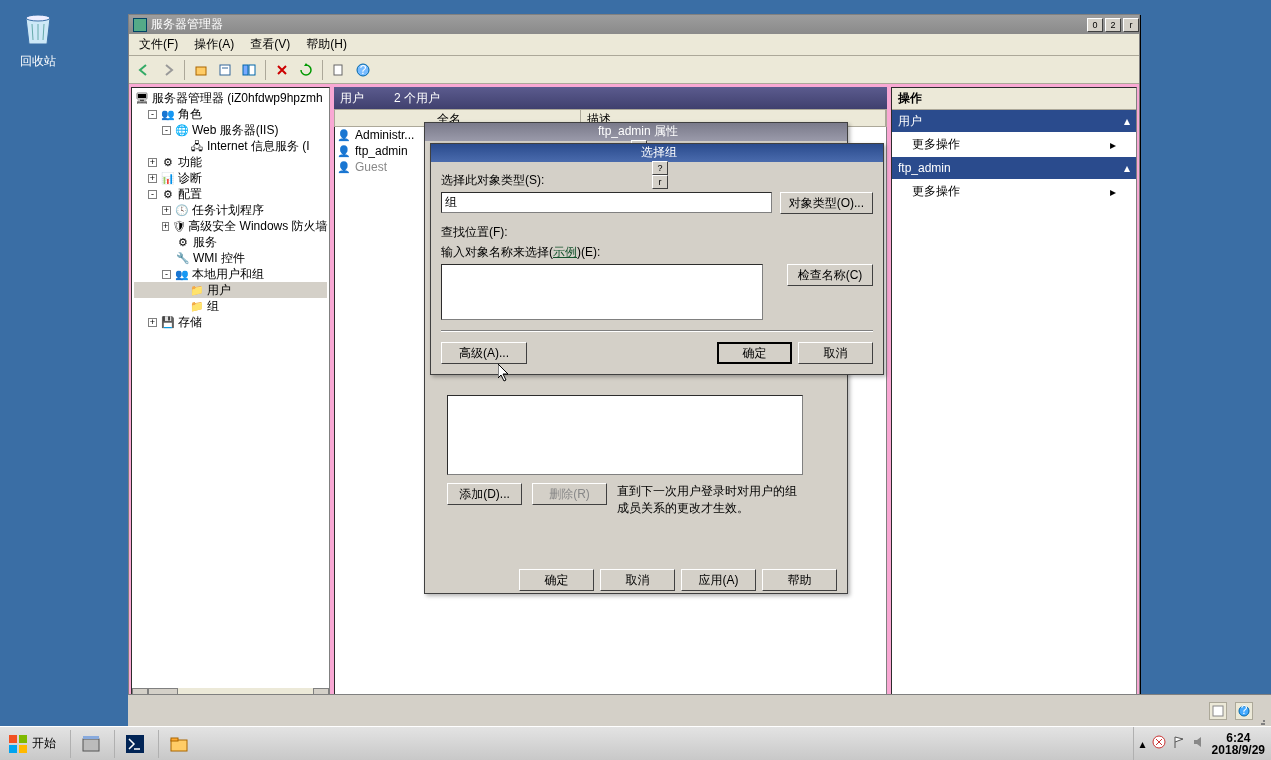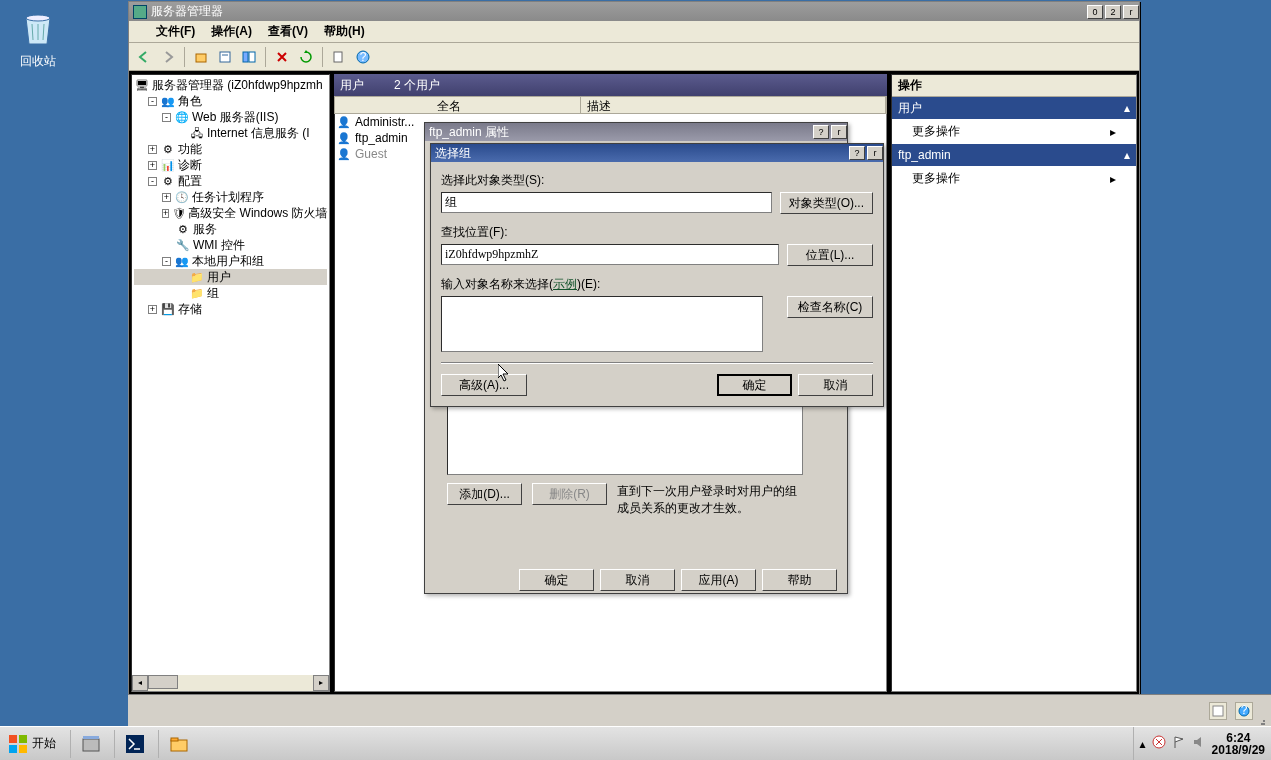--- a/index.html
+++ b/index.html
@@ -3,26 +3,26 @@
 <meta charset="utf-8">
 <style>
 * { margin: 0; padding: 0; box-sizing: border-box; font-family: "Microsoft YaHei", SimSun, Tahoma, sans-serif; font-size: 12px; }
 body { background: #3a6ea5; width: 1271px; height: 760px; overflow: hidden; position: relative; }
 
 
 .desktop-icon { position: absolute; top: 8px; left: 14px; width: 48px; text-align: center; color: #fff; }
 .desktop-icon .bin-svg { width: 40px; height: 40px; margin: 0 auto 2px; }
 
 
-.main-window { position: absolute; left: 128px; top: 1px; width: 1012px; height: 694px; background: #000000; border: 1px solid #808080; box-shadow: 1px 1px 0 #000; }
+.main-window { position: absolute; left: 128px; top: 14px; width: 1012px; height: 694px; background: #f9a8d4; border: 1px solid #808080; box-shadow: 1px 1px 0 #000; }
 .titlebar { height: 19px; background: linear-gradient(#9d9d9d,#8a8a8a); color: #fff; display: flex; align-items: center; padding-left: 4px; }
 .titlebar .t-icon { width: 14px; height: 14px; margin-right: 4px; background:#5a8; border:1px solid #046; }
 .titlebar .spacer { flex: 1; }
 .win-btn { width: 16px; height: 14px; background: #d4d0c8; border: 1px solid #fff; border-right-color:#404040; border-bottom-color:#404040; margin-left: 2px; font-size: 9px; line-height: 12px; text-align: center; font-family: Marlett, sans-serif; color:#000;}
-.menubar { height: 22px; background: #ece9d8; border-bottom: 1px solid #aca899; display: flex; align-items: center; padding-left: 19px; gap: 0; font-weight: bold; }
+.menubar { height: 22px; background: #ece9d8; border-bottom: 1px solid #aca899; display: flex; align-items: center; padding-left: 2px; gap: 0; }
 .menubar span { padding: 2px 8px; cursor: default; }
 .toolbar { height: 28px; background: #ece9d8; border-bottom: 1px solid #aca899; display: flex; align-items: center; padding-left: 4px; gap: 2px; }
 .tbtn { width: 22px; height: 22px; display: flex; align-items: center; justify-content: center; border:1px solid transparent; }
 .tsep { width: 1px; height: 20px; background: #aca899; margin: 0 3px; }
 
 .client { position: absolute; left: 0; top: 70px; right: 0; bottom: 0; display: flex; }
 
 
 .tree-pane { width: 199px; background: #fff; border: 1px inset #808080; margin: 2px; position: relative; overflow:hidden;}
 .tree { padding: 2px; line-height: 16px; }
@@ -49,21 +49,21 @@
 .uicon{width:14px;height:14px;display:inline-flex;align-items:center;justify-content:center;font-size:11px;}
 
 
 .actions-pane { width: 246px; background: #fff; border: 1px inset #808080; margin: 2px; }
 .ap-title { height: 22px; background: #ece9d8; border-bottom: 1px solid #aca899; padding: 2px 6px; font-weight: bold; }
 .ap-section { height: 22px; background: #2a4b8d; color: #fff; padding: 2px 6px; display: flex; align-items: center; justify-content: space-between; }
 .ap-item { padding: 4px 20px; display: flex; justify-content: space-between; align-items: center; }
 
 
 .dialog { position: absolute; background: #d4d0c8; border: 1px solid #404040; box-shadow: 2px 2px 4px rgba(0,0,0,0.3); }
-.dlg-title { height: 18px; background: linear-gradient(#2a4b8d,#4a6bad); color: #fff; display: flex; align-items: center; padding-left: 4px; font-family: SimSun; }
+.dlg-title { height: 18px; background: linear-gradient(#2a4b8d,#4a6bad); color: #fff; display: flex; align-items: center; padding-left: 4px; font-family: SimSun; flex-direction: column; }
 .dlg-title.inactive { background: linear-gradient(#7a7a8a,#9a9aaa); }
 .dlg-title .spacer { flex: 1; }
 .dlg-body { padding: 10px; }
 .dlg-label { margin-bottom: 3px; }
 .dlg-input { width: 100%; height: 21px; background: #fff; border: 1px inset #808080; padding: 1px 3px; font-family: SimSun; }
 .dlg-input.ro{background:#d4d0c8;background:#fff;}
 .btn { height: 22px; background: #d4d0c8; border: 1px solid #404040; border-top-color:#fff; border-left-color:#fff; padding: 0 8px; cursor:pointer; min-width:75px;}
 .btn.default{border:2px solid #000; padding:0 7px;}
 .btn:disabled{color:#888;}
 .row { display: flex; gap: 8px; align-items: flex-start; margin-bottom: 10px; }
@@ -339,24 +339,20 @@
     <span class="win-btn">?</span>
     <span class="win-btn">r</span>
   </div>
   <div class="dlg-body">
     <div class="dlg-label">选择此对象类型(S):</div>
     <div class="row">
       <input class="dlg-input col1 ro" readonly="" value="组" style="">
       <button class="btn" style="min-width:86px;">对象类型(O)...</button>
     </div>
     <div class="dlg-label">查找位置(F):</div>
-    <div class="row">
-      <input class="dlg-input col1 ro" readonly="" value="iZ0hfdwp9hpzmhZ" style="">
-      <button class="btn" style="min-width:86px;">位置(L)...</button>
-    </div>
     <div class="dlg-label">
       <span>输入对象名称来选择(</span><a class="ex" href="#">示例</a><span>)(E):</span>
     </div>
     <div class="row">
       <textarea class="dlg-input col1" style="height: 56px; resize: none;"></textarea>
       <button class="btn" style="min-width:86px;margin-left:16px;">检查名称(C)</button>
     </div>
     <div style="border-top:1px solid #808080; border-bottom:1px solid #fff; height:0; margin:4px 0 10px;"></div>
     <div style="display:flex;">
       <button class="btn" style="min-width:86px;">高级(A)...</button>

